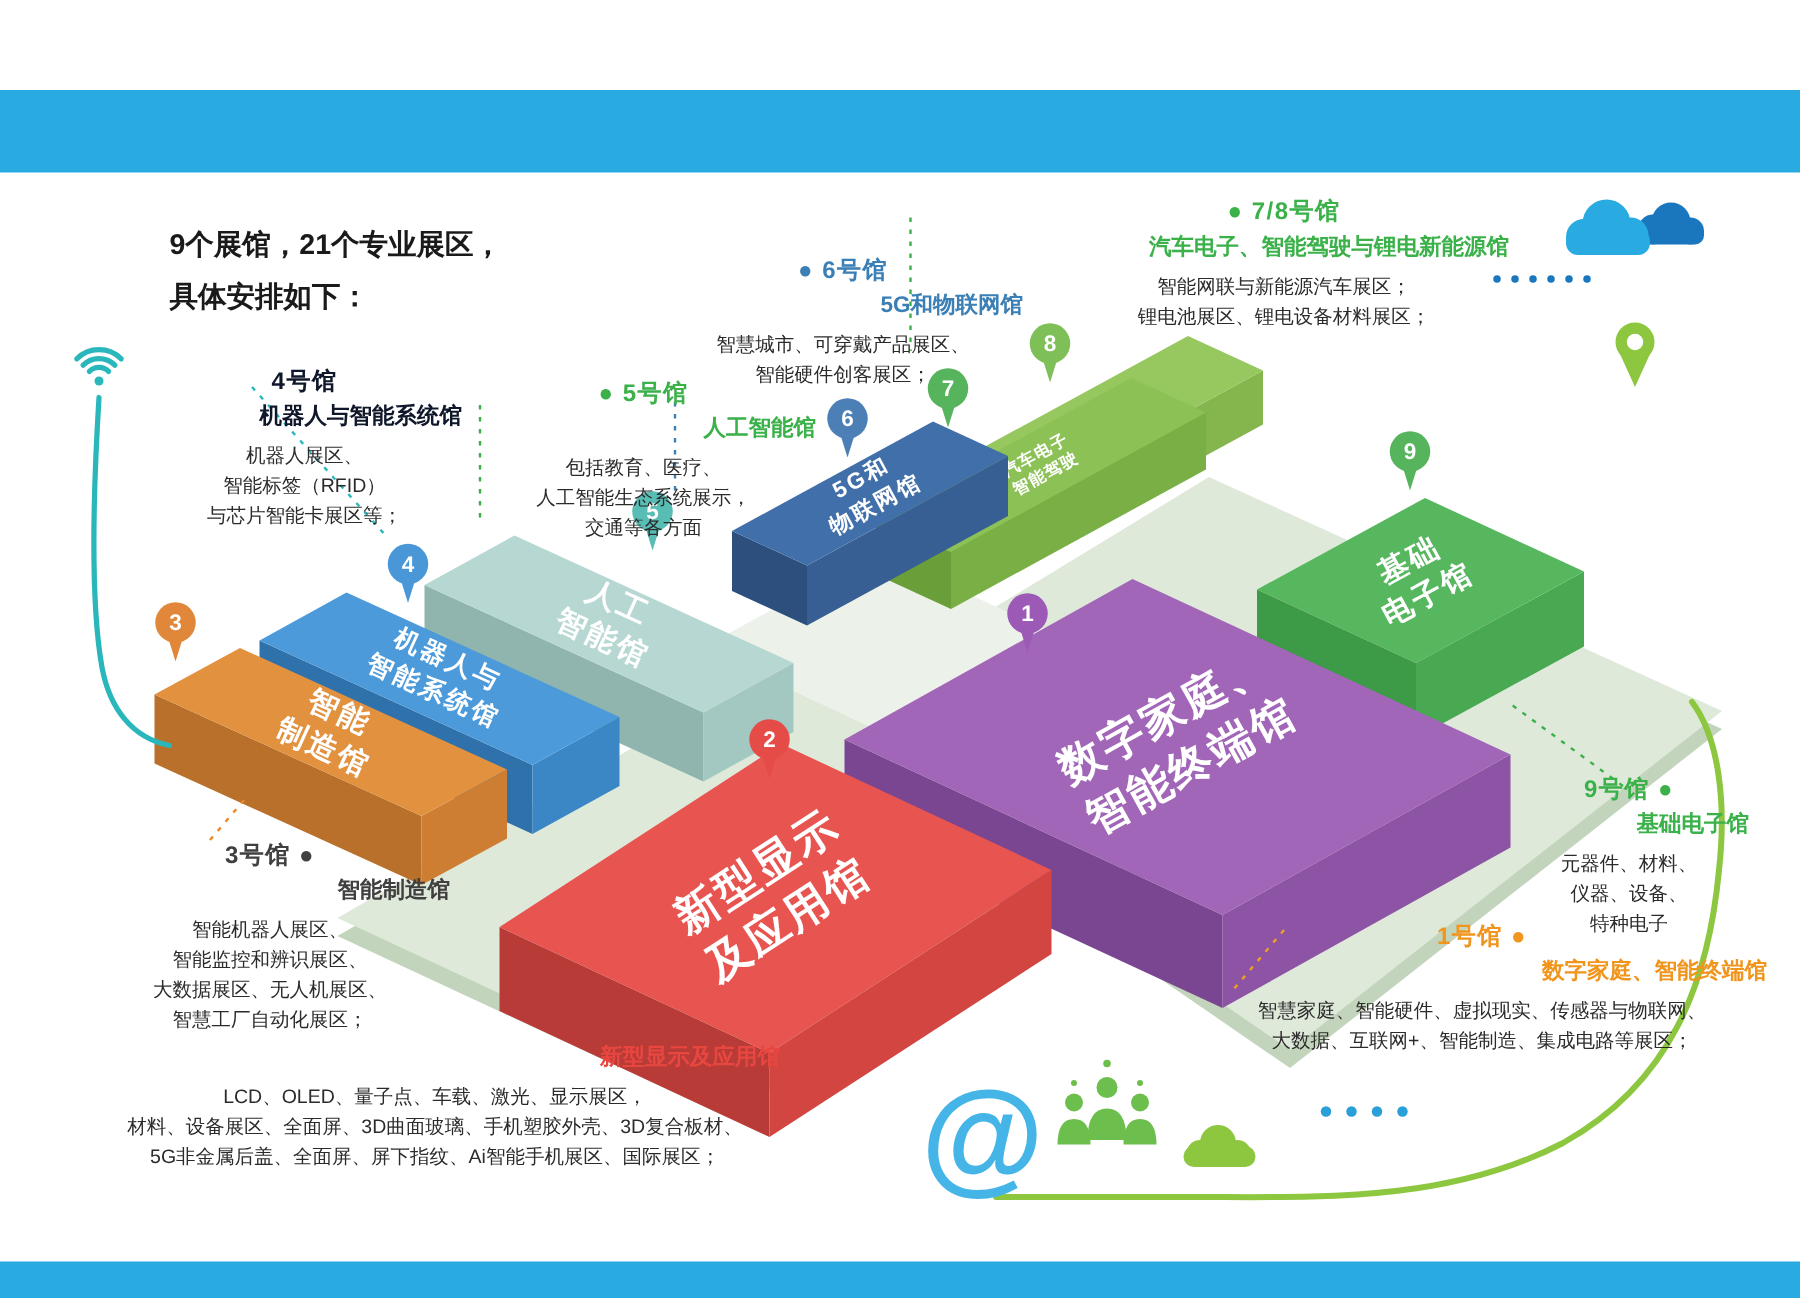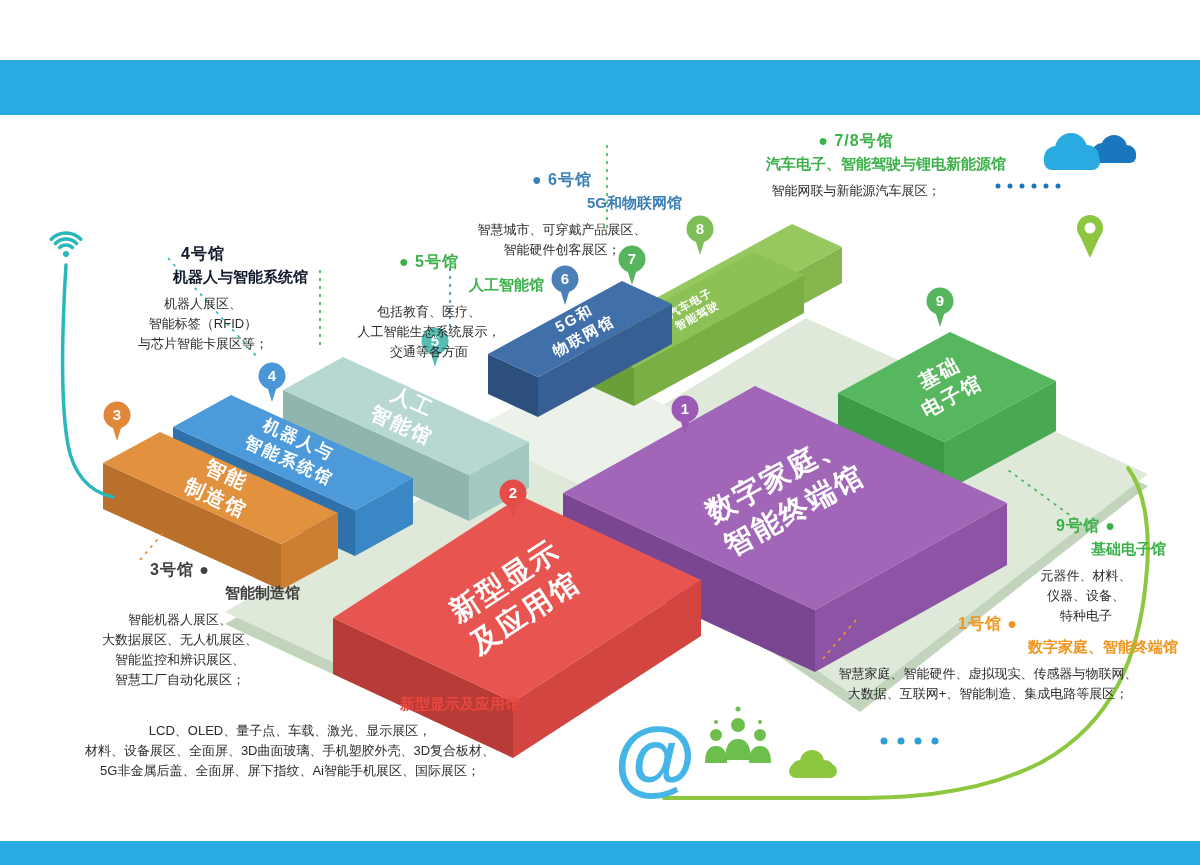--- a/index.html
+++ b/index.html
@@ -248,20 +248,24 @@
     <rect x="789" y="764" width="48" height="14" rx="7"></rect>
   </g>
   <g fill="#2a9fd8">
     <circle cx="884" cy="741" r="3.5"></circle>
         <circle cx="901" cy="741" r="3.5"></circle>
     <circle cx="918" cy="741" r="3.5"></circle>
         <circle cx="935" cy="741" r="3.5"></circle>
   </g>
 </svg>
 
+<div class="intro">
+  <div>9个展馆，21个专业展区，</div>
+  <div>具体安排如下：</div>
+</div>
 
 <div class="callout" style="left:98px;top:244px;width:210px">
   <div class="co-title teal">4号馆</div>
   <div class="co-sub teal">机器人与智能系统馆</div>
   <div class="co-line">机器人展区、</div>
   <div class="co-line">智能标签（RFID）</div>
   <div class="co-line">与芯片智能卡展区等；</div>
 </div>
 
 <div class="callout" style="left:314px;top:252px;width:230px">
@@ -276,20 +280,21 @@
   <div class="co-title blue">● 6号馆</div>
   <div class="co-sub blue">5G和物联网馆</div>
   <div class="co-line">智慧城市、可穿戴产品展区、</div>
   <div class="co-line">智能硬件创客展区；</div>
 </div>
 
 <div class="callout" style="left:706px;top:131px;width:300px">
   <div class="co-title green">● 7/8号馆</div>
   <div class="co-sub green">汽车电子、智能驾驶与锂电新能源馆</div>
   <div class="co-line">智能网联与新能源汽车展区；</div>
+  <div class="co-line">锂电池展区、锂电设备材料展区；</div>
 </div>
 
 <div class="callout" style="left:1006px;top:516px;width:160px">
   <div class="co-title green">9号馆 ●</div>
   <div class="co-sub green">基础电子馆</div>
   <div class="co-line">元器件、材料、</div>
   <div class="co-line">仪器、设备、</div>
   <div class="co-line">特种电子</div>
 </div>
 
@@ -297,22 +302,22 @@
   <div class="co-title amber">1号馆 ●</div>
   <div class="co-sub amber">数字家庭、智能终端馆</div>
   <div class="co-line">智慧家庭、智能硬件、虚拟现实、传感器与物联网、</div>
   <div class="co-line">大数据、互联网+、智能制造、集成电路等展区；</div>
 </div>
 
 <div class="callout" style="left:60px;top:560px;width:240px">
   <div class="co-title orange">3号馆 ●</div>
   <div class="co-sub orange">智能制造馆</div>
   <div class="co-line">智能机器人展区、</div>
+  <div class="co-line">智能监控和辨识展区、</div>
   <div class="co-line">大数据展区、无人机展区、</div>
-  <div class="co-line">智能监控和辨识展区、</div>
   <div class="co-line">智慧工厂自动化展区；</div>
 </div>
 
 <div class="callout" style="left:60px;top:695px;width:460px">
   <div class="co-sub red">新型显示及应用馆</div>
   <div class="co-line">LCD、OLED、量子点、车载、激光、显示展区，</div>
   <div class="co-line">材料、设备展区、全面屏、3D曲面玻璃、手机塑胶外壳、3D复合板材、</div>
   <div class="co-line">5G非金属后盖、全面屏、屏下指纹、Ai智能手机展区、国际展区；</div>
 </div>
 

